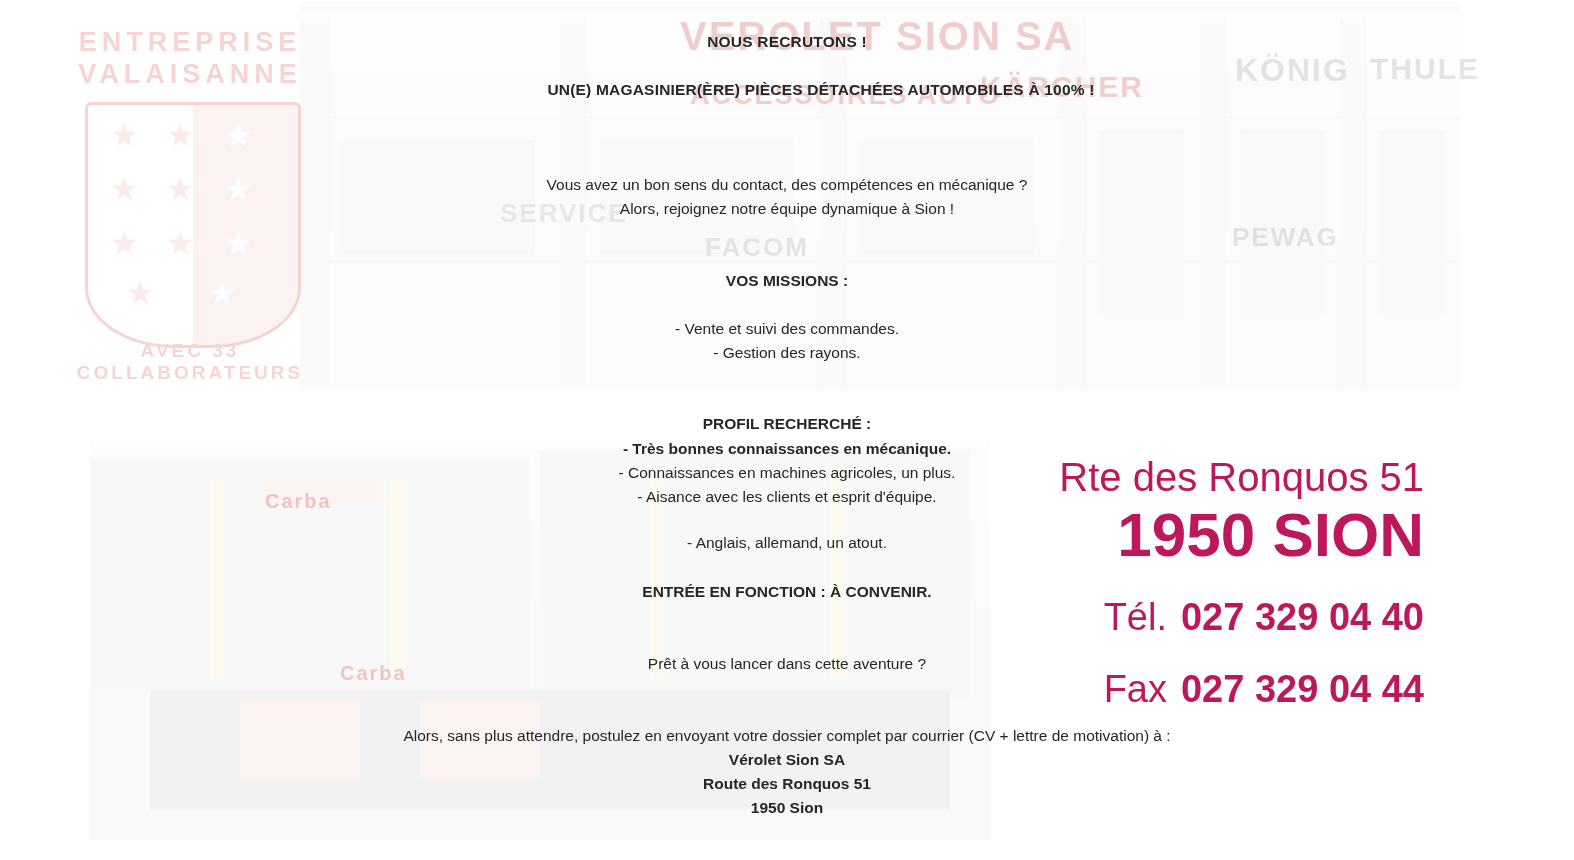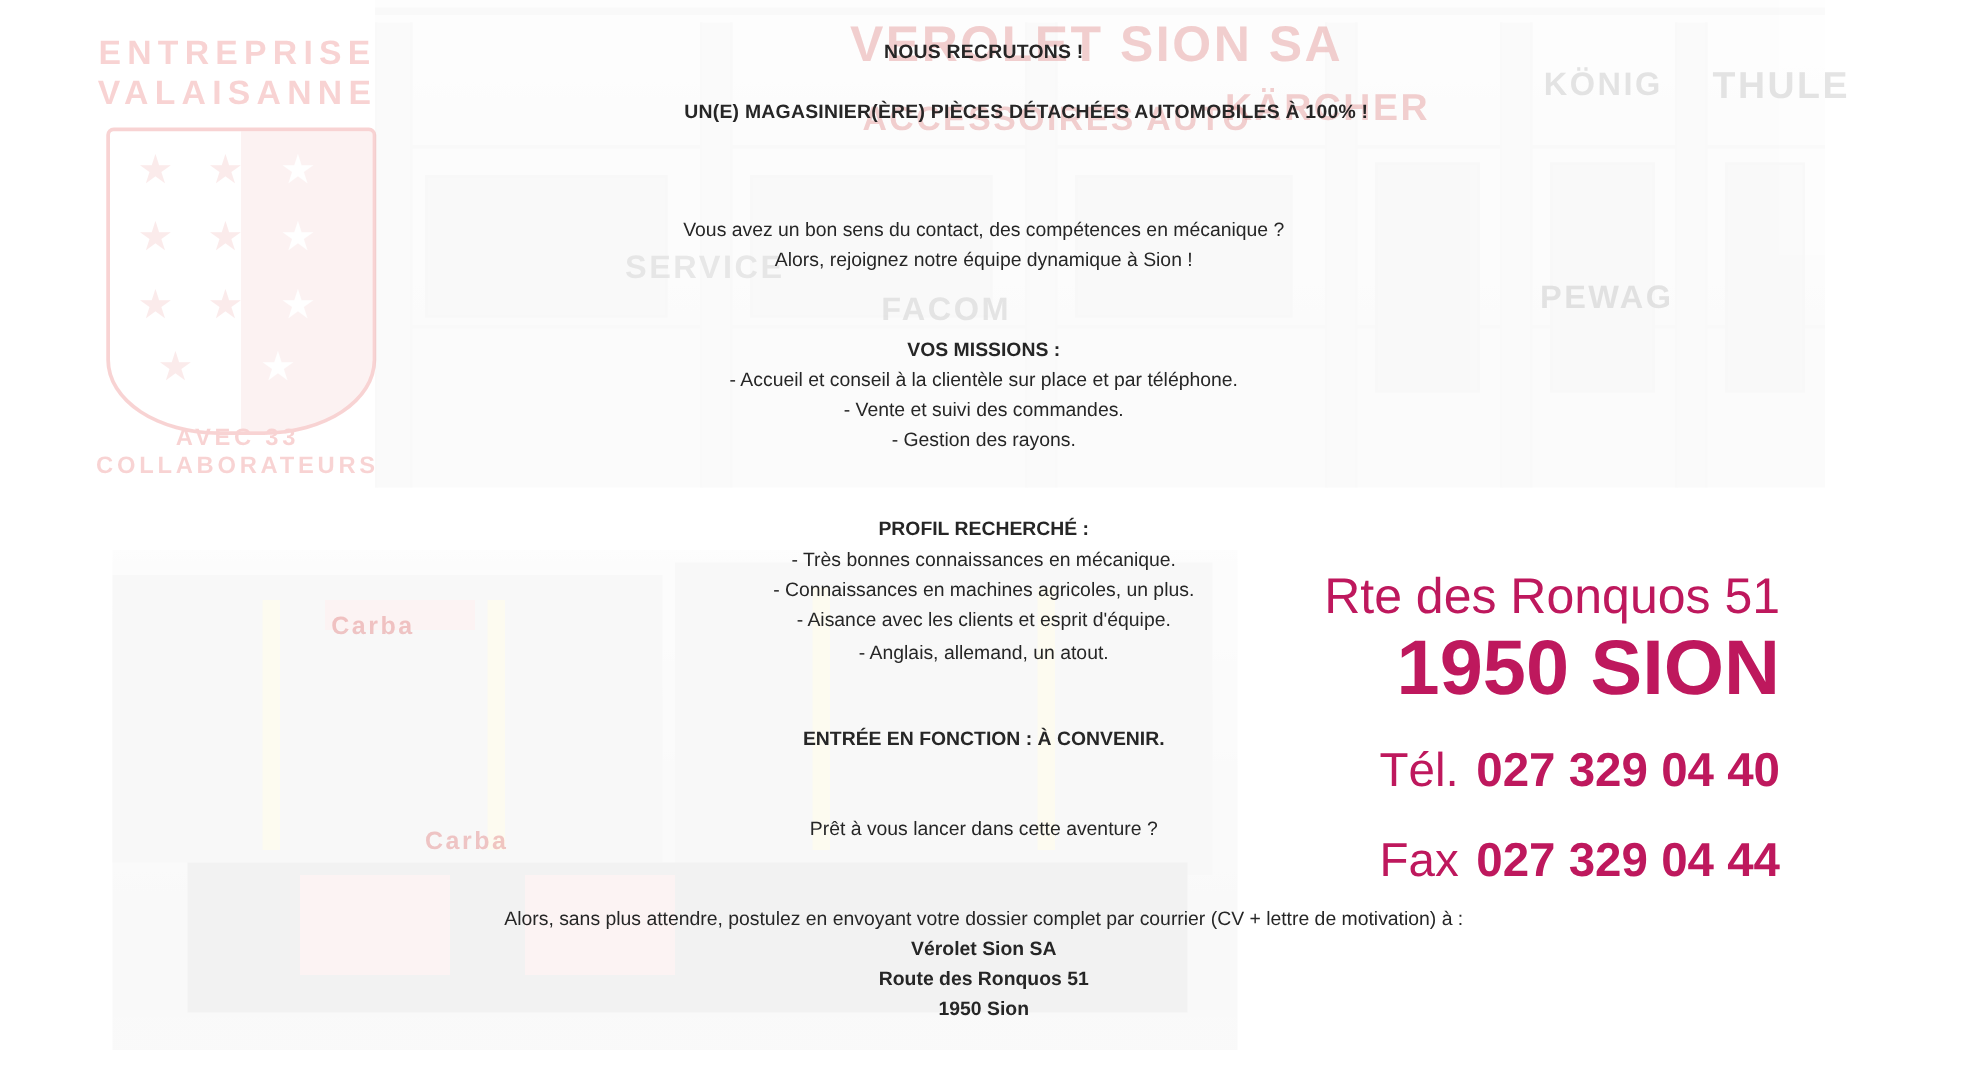--- a/index.html
+++ b/index.html
@@ -233,21 +233,21 @@
       <div class="win" style="left:300px; top:140px; width:190px; height:110px;"></div>
       <div class="win" style="left:560px; top:140px; width:170px; height:110px;"></div>
       <div class="win" style="left:800px; top:130px; width:80px;  height:180px;"></div>
       <div class="win" style="left:940px; top:130px; width:80px;  height:180px;"></div>
       <div class="win" style="left:1080px;top:130px; width:60px;  height:180px;"></div>
     </div>
 
     <div class="bg-shoptext" style="left:680px; top:14px; font-size:40px;">VEROLET SION SA</div>
     <div class="bg-shoptext" style="left:690px; top:80px; font-size:27px;">ACCESSOIRES AUTO</div>
     <div class="bg-shoptext" style="left:980px; top:70px; font-size:30px;">KÄRCHER</div>
-    <div class="bg-shoptext grey" style="left:1235px; top:52px; font-size:26px; color:#cfcfcf;">KÖNIG</div>
+    <div class="bg-shoptext grey" style="left:1235px; top:52px; font-size:32px; color:#cfcfcf;">KÖNIG</div>
     <div class="bg-shoptext grey" style="left:1370px; top:52px; font-size:30px; color:#cfcfcf;">THULE</div>
     <div class="bg-shoptext grey" style="left:1232px; top:222px; font-size:26px; color:#cfcfcf;">PEWAG</div>
     <div class="bg-shoptext grey" style="left:705px; top:232px; font-size:26px; color:#d3d3d3;">FACOM</div>
     <div class="bg-shoptext grey" style="left:500px; top:198px; font-size:26px; color:#d8d8d8;">SERVICE</div>
 
     <div class="bg-crest">
       <div class="crest-title">
         <div>ENTREPRISE</div>
         <div>VALAISANNE</div>
       </div>
@@ -300,29 +300,28 @@
   <div class="content">
 
     <div class="ln head" style="top:32px;">NOUS RECRUTONS !</div>
 
     <div class="ln head" style="top:80px;padding-left:34px;">UN(E) MAGASINIER(ÈRE) PIÈCES DÉTACHÉES AUTOMOBILES À 100% !</div>
 
     <div class="ln" style="top:175px;">Vous avez un bon sens du contact, des compétences en mécanique ?</div>
     <div class="ln" style="top:199px;">Alors, rejoignez notre équipe dynamique à Sion !</div>
 
     <div class="ln b" style="top:271px;">VOS MISSIONS :</div>
-    <div class="ln" style="top:295px;">- Accueil et conseil à la clientèle sur place et par téléphone.</div>
     <div class="ln" style="top:319px;">- Vente et suivi des commandes.</div>
     <div class="ln" style="top:343px;">- Gestion des rayons.</div>
 
     <div class="ln b" style="top:414px;">PROFIL RECHERCHÉ :</div>
-    <div class="ln" style="top:439px;">- Très bonnes connaissances en mécanique.</div>
+    <div class="ln" style="top:439px;font-weight:bold;">- Très bonnes connaissances en mécanique.</div>
     <div class="ln" style="top:487px;">- Aisance avec les clients et esprit d'équipe.</div>
     <div class="ln" style="top:463px;">- Connaissances en machines agricoles, un plus.</div>
-    <div class="ln" style="top:513px;">- Anglais, allemand, un atout.</div>
+    <div class="ln" style="top:533px;">- Anglais, allemand, un atout.</div>
 
     <div class="ln b" style="top:582px;">ENTRÉE EN FONCTION : À CONVENIR.</div>
 
     <div class="ln" style="top:654px;">Prêt à vous lancer dans cette aventure ?</div>
 
     <div class="ln" style="top:726px;">Alors, sans plus attendre, postulez en envoyant votre dossier complet par courrier (CV + lettre de motivation) à :</div>
 
     <div class="ln b" style="top:750px;">Vérolet Sion SA</div>
     <div class="ln b" style="top:774px;">Route des Ronquos 51</div>
     <div class="ln b" style="top:798px;">1950 Sion</div>

